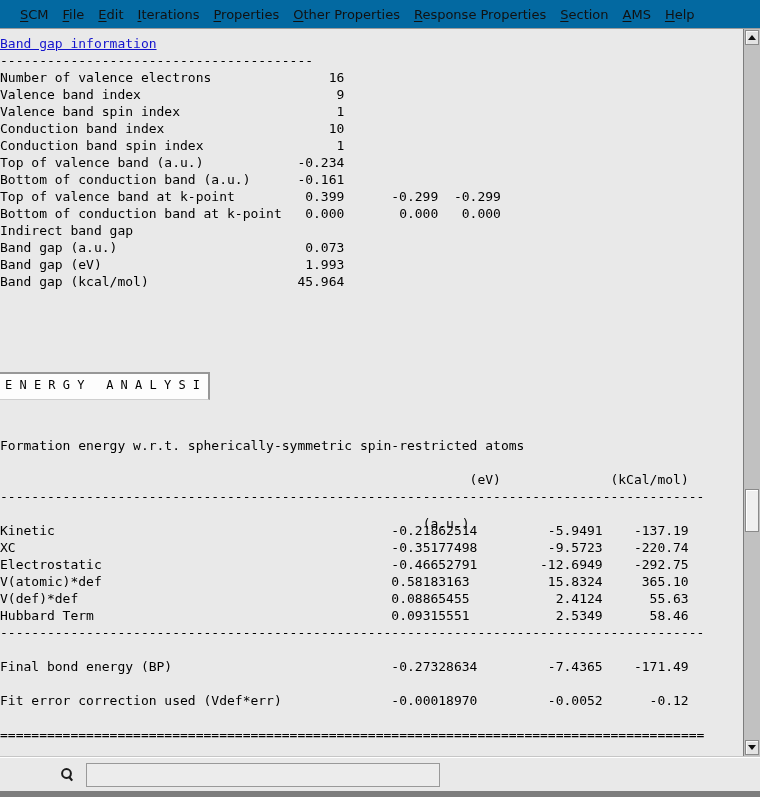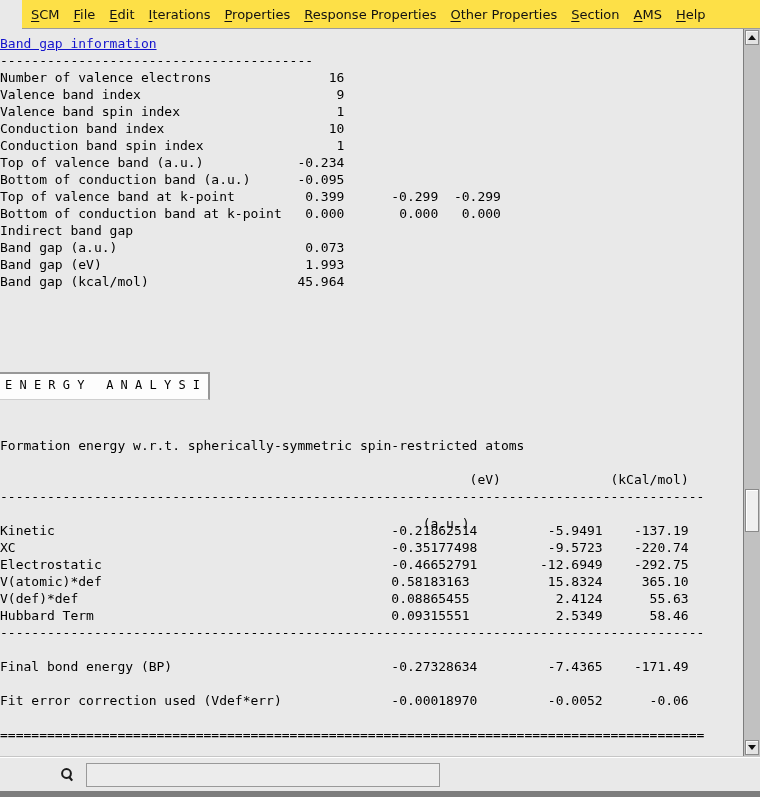--- a/index.html
+++ b/index.html
@@ -1,22 +1,22 @@
 <!DOCTYPE html>
 <html><head>
 <meta charset="utf-8">
 <style>
   * { margin:0; padding:0; box-sizing:border-box; }
   html,body { width:760px; height:797px; }
   body { font-family:"DejaVu Sans", sans-serif; background:#e9e9e9; }
   .window { position:relative; width:760px; height:797px; background:#e9e9e9; overflow:hidden; }
 
   
-  .menubar { height:29px; display:flex; align-items:center; padding-left:2px;
-             border-bottom:1px solid #9b9b9b; background:#fde047;margin-left:22px; }
+  .menubar { height:29px; display:flex; align-items:center; padding-left:13px;
+             border-bottom:1px solid #9b9b9b; background:#0369a1; }
   .menu-item { font-size:13px; color:#111; padding:4px 7px; white-space:nowrap; cursor:default; }
   .mu { text-decoration:underline; text-underline-offset:2px; text-decoration-thickness:1px; }
 
   
   .main { position:relative; height:728px; border-bottom:1px solid #c6c6c6; background:#e9e9e9; }
   .content { position:absolute; left:0; top:0; right:17px; bottom:0; overflow:hidden;
              padding:6px 0 0 0; font-family:"DejaVu Sans Mono", monospace;
              font-size:13px; color:#000; }
   .line { height:17px; line-height:17px; white-space:pre; display:flex; }
   .sep { color:#000; }
@@ -70,40 +70,40 @@
 <body>
 
 <div class="window">
 
   <div class="menubar">
     <div class="menu-item"><span class="mu">S</span><span>CM</span></div>
     <div class="menu-item"><span class="mu">F</span><span>ile</span></div>
     <div class="menu-item"><span class="mu">E</span><span>dit</span></div>
     <div class="menu-item"><span class="mu">I</span><span>terations</span></div>
     <div class="menu-item"><span class="mu">P</span><span>roperties</span></div>
+    <div class="menu-item"><span class="mu">O</span><span>ther Properties</span></div>
     <div class="menu-item"><span class="mu">R</span><span>esponse Properties</span></div>
-    <div class="menu-item"><span class="mu">O</span><span>ther Properties</span></div>
     <div class="menu-item"><span class="mu">S</span><span>ection</span></div>
     <div class="menu-item"><span class="mu">A</span><span>MS</span></div>
     <div class="menu-item"><span class="mu">H</span><span>elp</span></div>
   </div>
 
   <div class="main">
     <div class="content">
 
       <div class="line"><span class="link">Band gap information</span></div>
       <div class="line sep">----------------------------------------</div>
 
       <div class="line bg-row"><span class="lbl">Number of valence electrons</span><span class="v1">16</span></div>
       <div class="line bg-row"><span class="lbl">Valence band index</span><span class="v1">9</span></div>
       <div class="line bg-row"><span class="lbl">Valence band spin index</span><span class="v1">1</span></div>
       <div class="line bg-row"><span class="lbl">Conduction band index</span><span class="v1">10</span></div>
       <div class="line bg-row"><span class="lbl">Conduction band spin index</span><span class="v1">1</span></div>
       <div class="line bg-row"><span class="lbl">Top of valence band (a.u.)</span><span class="v1">-0.234</span></div>
-      <div class="line bg-row"><span class="lbl">Bottom of conduction band (a.u.)</span><span class="v1">-0.095</span></div>
+      <div class="line bg-row"><span class="lbl">Bottom of conduction band (a.u.)</span><span class="v1">-0.161</span></div>
       <div class="line bg-row"><span class="lbl">Top of valence band at k-point</span><span class="v1">0.399</span><span class="v2">-0.299</span><span class="v3">-0.299</span></div>
       <div class="line bg-row"><span class="lbl">Bottom of conduction band at k-point</span><span class="v1">0.000</span><span class="v2">0.000</span><span class="v3">0.000</span></div>
       <div class="line bg-row"><span class="lbl">Indirect band gap</span></div>
       <div class="line bg-row"><span class="lbl">Band gap (a.u.)</span><span class="v1">0.073</span></div>
       <div class="line bg-row"><span class="lbl">Band gap (eV)</span><span class="v1">1.993</span></div>
       <div class="line bg-row"><span class="lbl">Band gap (kcal/mol)</span><span class="v1">45.964</span></div>
 
       <div class="spacer-a"></div>
 
       <div class="ea-box"><span>E N E R G Y   A N A L Y S I S</span></div>
@@ -121,21 +121,21 @@
       <div class="line en-row"><span class="lbl">Electrostatic</span><span class="v1">-0.46652791</span><span class="v2">-12.6949</span><span class="v3">-292.75</span></div>
       <div class="line en-row"><span class="lbl">V(atomic)*def</span><span class="v1">0.58183163</span><span class="v2">15.8324</span><span class="v3">365.10</span></div>
       <div class="line en-row"><span class="lbl">V(def)*def</span><span class="v1">0.08865455</span><span class="v2">2.4124</span><span class="v3">55.63</span></div>
       <div class="line en-row"><span class="lbl">Hubbard Term</span><span class="v1">0.09315551</span><span class="v2">2.5349</span><span class="v3">58.46</span></div>
 
       <div class="line sep">------------------------------------------------------------------------------------------</div>
       <div class="line"></div>
 
       <div class="line en-row"><span class="lbl">Final bond energy (BP)</span><span class="v1">-0.27328634</span><span class="v2">-7.4365</span><span class="v3">-171.49</span></div>
       <div class="line"></div>
-      <div class="line en-row"><span class="lbl">Fit error correction used (Vdef*err)</span><span class="v1">-0.00018970</span><span class="v2">-0.0052</span><span class="v3">-0.06</span></div>
+      <div class="line en-row"><span class="lbl">Fit error correction used (Vdef*err)</span><span class="v1">-0.00018970</span><span class="v2">-0.0052</span><span class="v3">-0.12</span></div>
       <div class="line"></div>
       <div class="line sep">==========================================================================================</div>
 
     </div>
 
     <div class="scrollbar">
       <div class="sb-btn up">
           <div class="arr-up"></div>
         </div>
       <div class="sb-thumb"></div>

